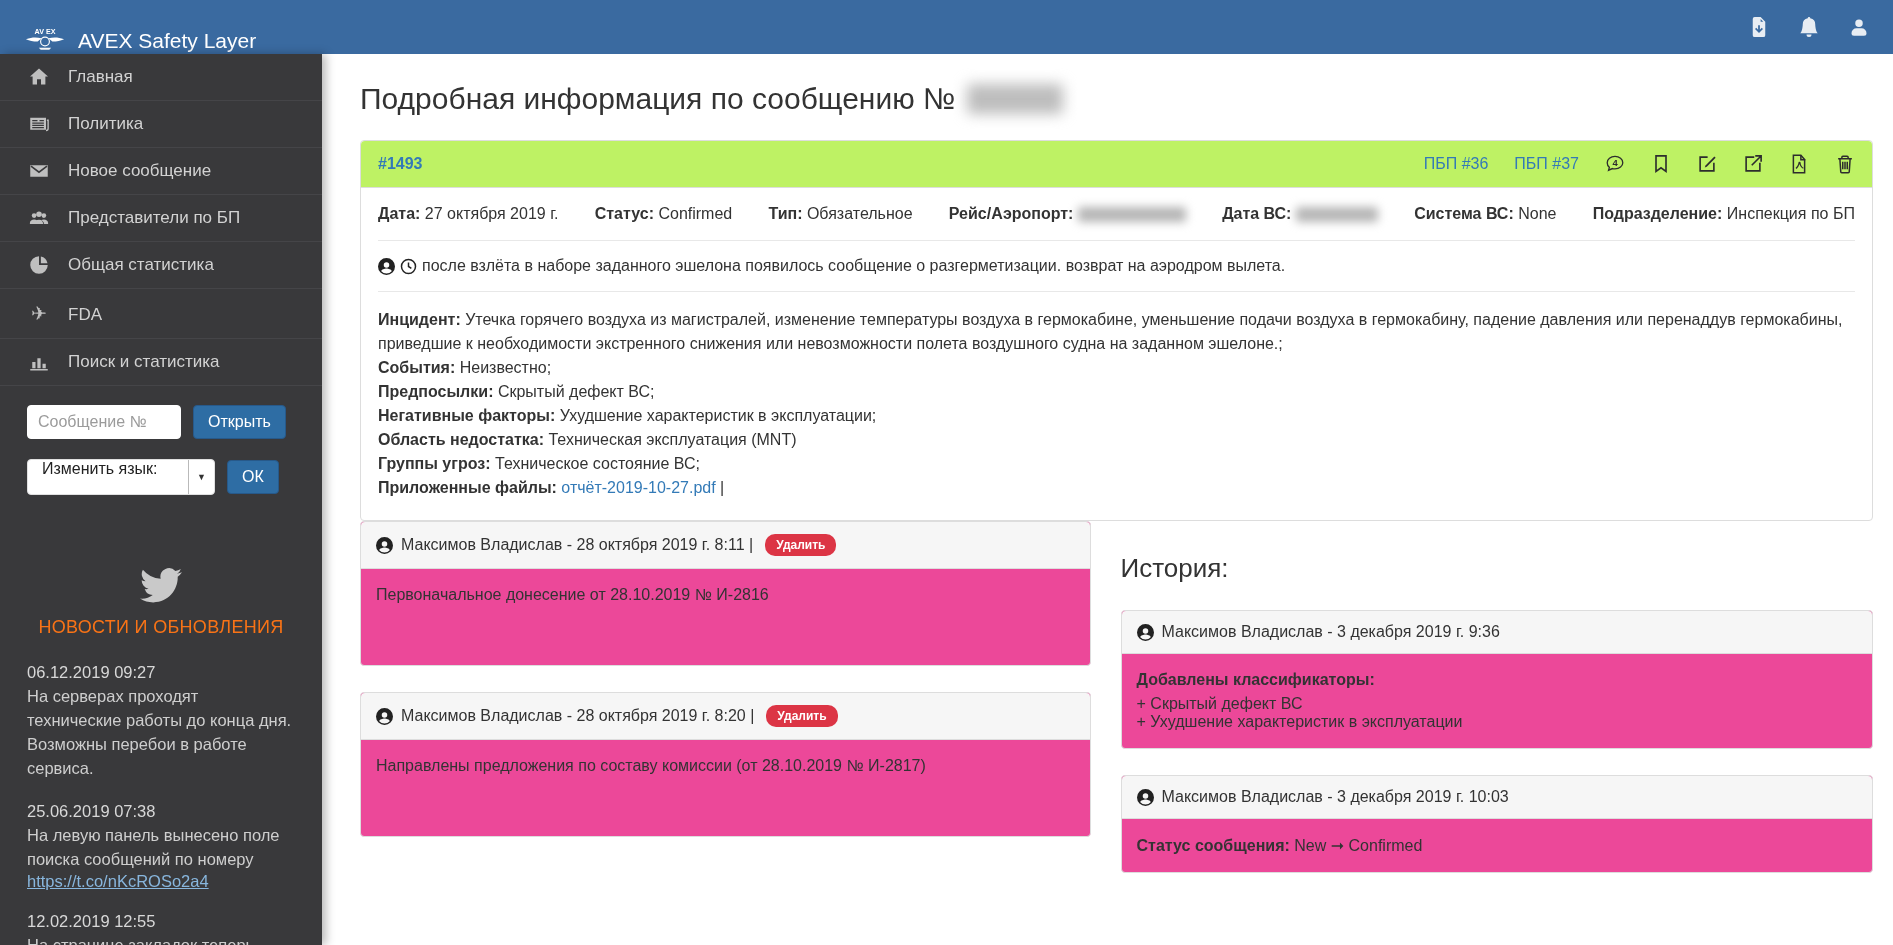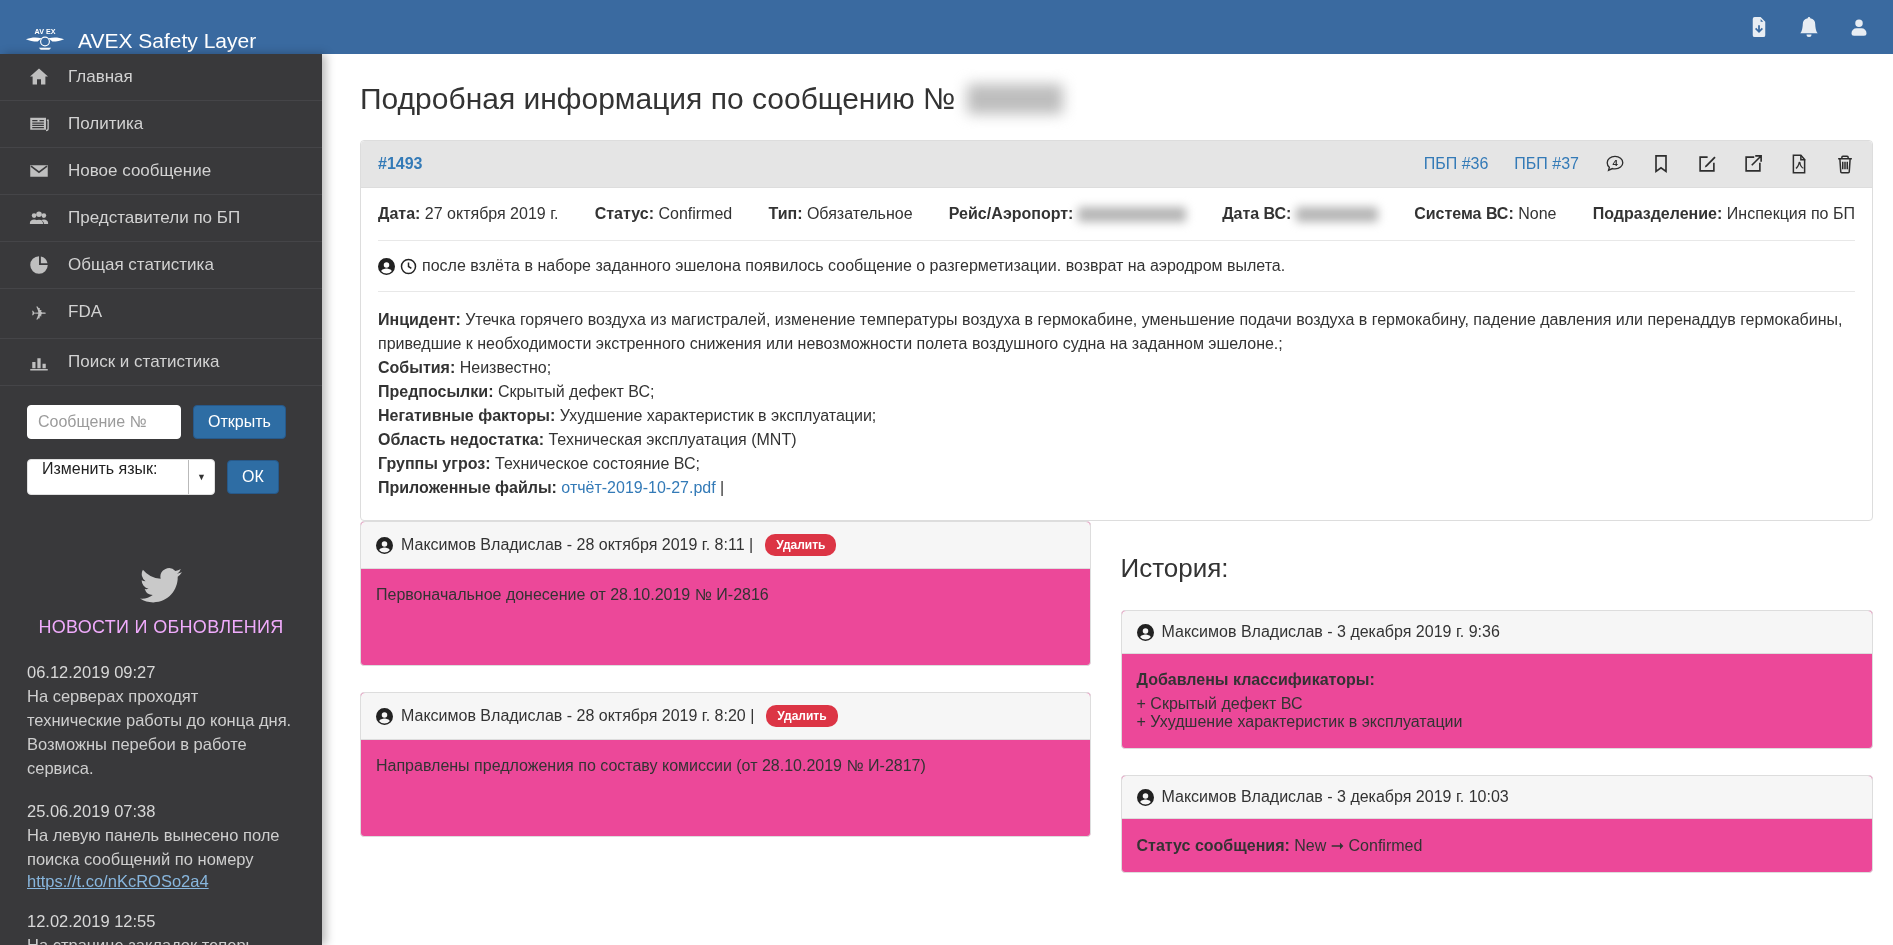--- a/index.html
+++ b/index.html
@@ -17,46 +17,46 @@
   .brand svg{ display:block; }
   .nav-icons{ margin-left:auto; display:flex; align-items:center; gap:30px; }
   .nav-icons .nicon{ width:20px; height:20px; color:#e8edf3; cursor:pointer; }
   .nav-icons .nicon svg{ width:100%; height:100%; }
 
   
   .layout{ display:flex; flex:1; min-height:0; }
 
   
   .sidebar{ width:322px; flex:0 0 auto; background:#39393b; color:#d2d2d2; box-shadow:4px 0 9px rgba(0,0,0,.28); z-index:2; overflow:hidden; }
-  .nav-item{ display:flex; align-items:flex-start; gap:17px; padding:13px 27px; font-size:17px; border-bottom:1px solid #454548; cursor:pointer; color:#d2d2d2; }
+  .nav-item{ display:flex; align-items:flex-end; gap:17px; padding:13px 27px; font-size:17px; border-bottom:1px solid #454548; cursor:pointer; color:#d2d2d2; }
   .nav-item .ic{ width:24px; display:inline-flex; justify-content:center; color:#bfbfbf; font-size:19px; }
   .nav-item .ic svg{ width:20px; height:20px; }
   .search-row{ padding:19px 27px 4px; display:flex; align-items:center; gap:12px; }
   .msg-input{ width:154px; height:34px; border:1px solid #fff; border-radius:4px; padding:0 10px; font-size:16px; font-family:inherit; color:#333; }
   .msg-input::placeholder{ color:#9b9b9b; }
   .btn-blue{ background:#2e6da4; border:1px solid #27598a; color:#fff; border-radius:4px; font-size:16px; font-family:inherit; padding:7px 14px; cursor:pointer; }
   .lang-row{ padding:16px 27px; display:flex; align-items:center; gap:12px; }
   .select-box{ width:188px; height:36px; background:#fff; border:1px solid #e0e0e0; border-radius:4px; display:flex; align-items:flex-start; font-size:16px; color:#222; padding-left:14px; cursor:pointer; }
   .select-caret{ margin-left:auto; height:100%; width:26px; border-left:1px solid #b9b9b9; display:flex; align-items:center; justify-content:center; font-size:9px; color:#333; }
   .twitter-block{ text-align:center; margin-top:52px; }
   .twitter-block .tw{ width:42px; height:42px; color:#c9c9c9; display:inline-block; }
-  .news-title{ text-align:center; font-size:18px; color:#f0abfc; margin-top:8px; letter-spacing:.3px; }
+  .news-title{ text-align:center; font-size:18px; color:#f97316; margin-top:8px; letter-spacing:.3px; }
   .news{ padding:4px 27px 0; }
   .news-date{ margin-top:21px; font-size:16.5px; color:#d8d8d8; }
   .news-text{ font-size:16.5px; line-height:1.45; color:#cecece; margin-top:3px; }
   .news a{ color:#88b6dd; text-decoration:underline; font-size:16.5px; }
 
   
   .main{ flex:1; min-width:0; background:#fff; padding:0 20px 0 38px; overflow:hidden; }
   .page-title{ font-size:30px; font-weight:400; color:#333; margin:28px 0 24px; }
   .blur-lg{ display:inline-block; vertical-align:-5px; width:96px; height:30px; margin-left:12px; border-radius:3px; background:#bdbdbd; filter:blur(7px); }
   .blur-sm{ display:inline-block; vertical-align:-3px; height:15px; background:#b5b5b5; border-radius:2px; filter:blur(5px); }
 
   .report-card{ border:1px solid #ddd; border-radius:4px; background:#fff; }
-  .report-header{ background:#e5e5e5; border-bottom:1px solid #ddd; border-radius:4px 4px 0 0; padding:13px 17px; display:flex; align-items:center; }
+  .report-header{ background:#bef264; border-bottom:1px solid #ddd; border-radius:4px 4px 0 0; padding:13px 17px; display:flex; align-items:center; }
   .report-id{ color:#337ab7; font-weight:700; font-size:16px; }
   .header-right{ margin-left:auto; display:flex; align-items:center; gap:26px; }
   .pbp-link{ color:#337ab7; font-size:16px; }
   .hicon{ width:20px; height:20px; color:#2d2d2d; cursor:pointer; }
   .hicon svg{ width:100%; height:100%; }
 
   .report-body{ padding:0 17px; font-size:16px; }
   .meta-row{ display:flex; justify-content:space-between; align-items:center; padding:17px 0; white-space:nowrap; }
   .meta-item b{ font-weight:700; }
   .desc-row{ border-top:1px solid #e8e8e8; padding:16px 0; display:flex; align-items:center; gap:5px; }

